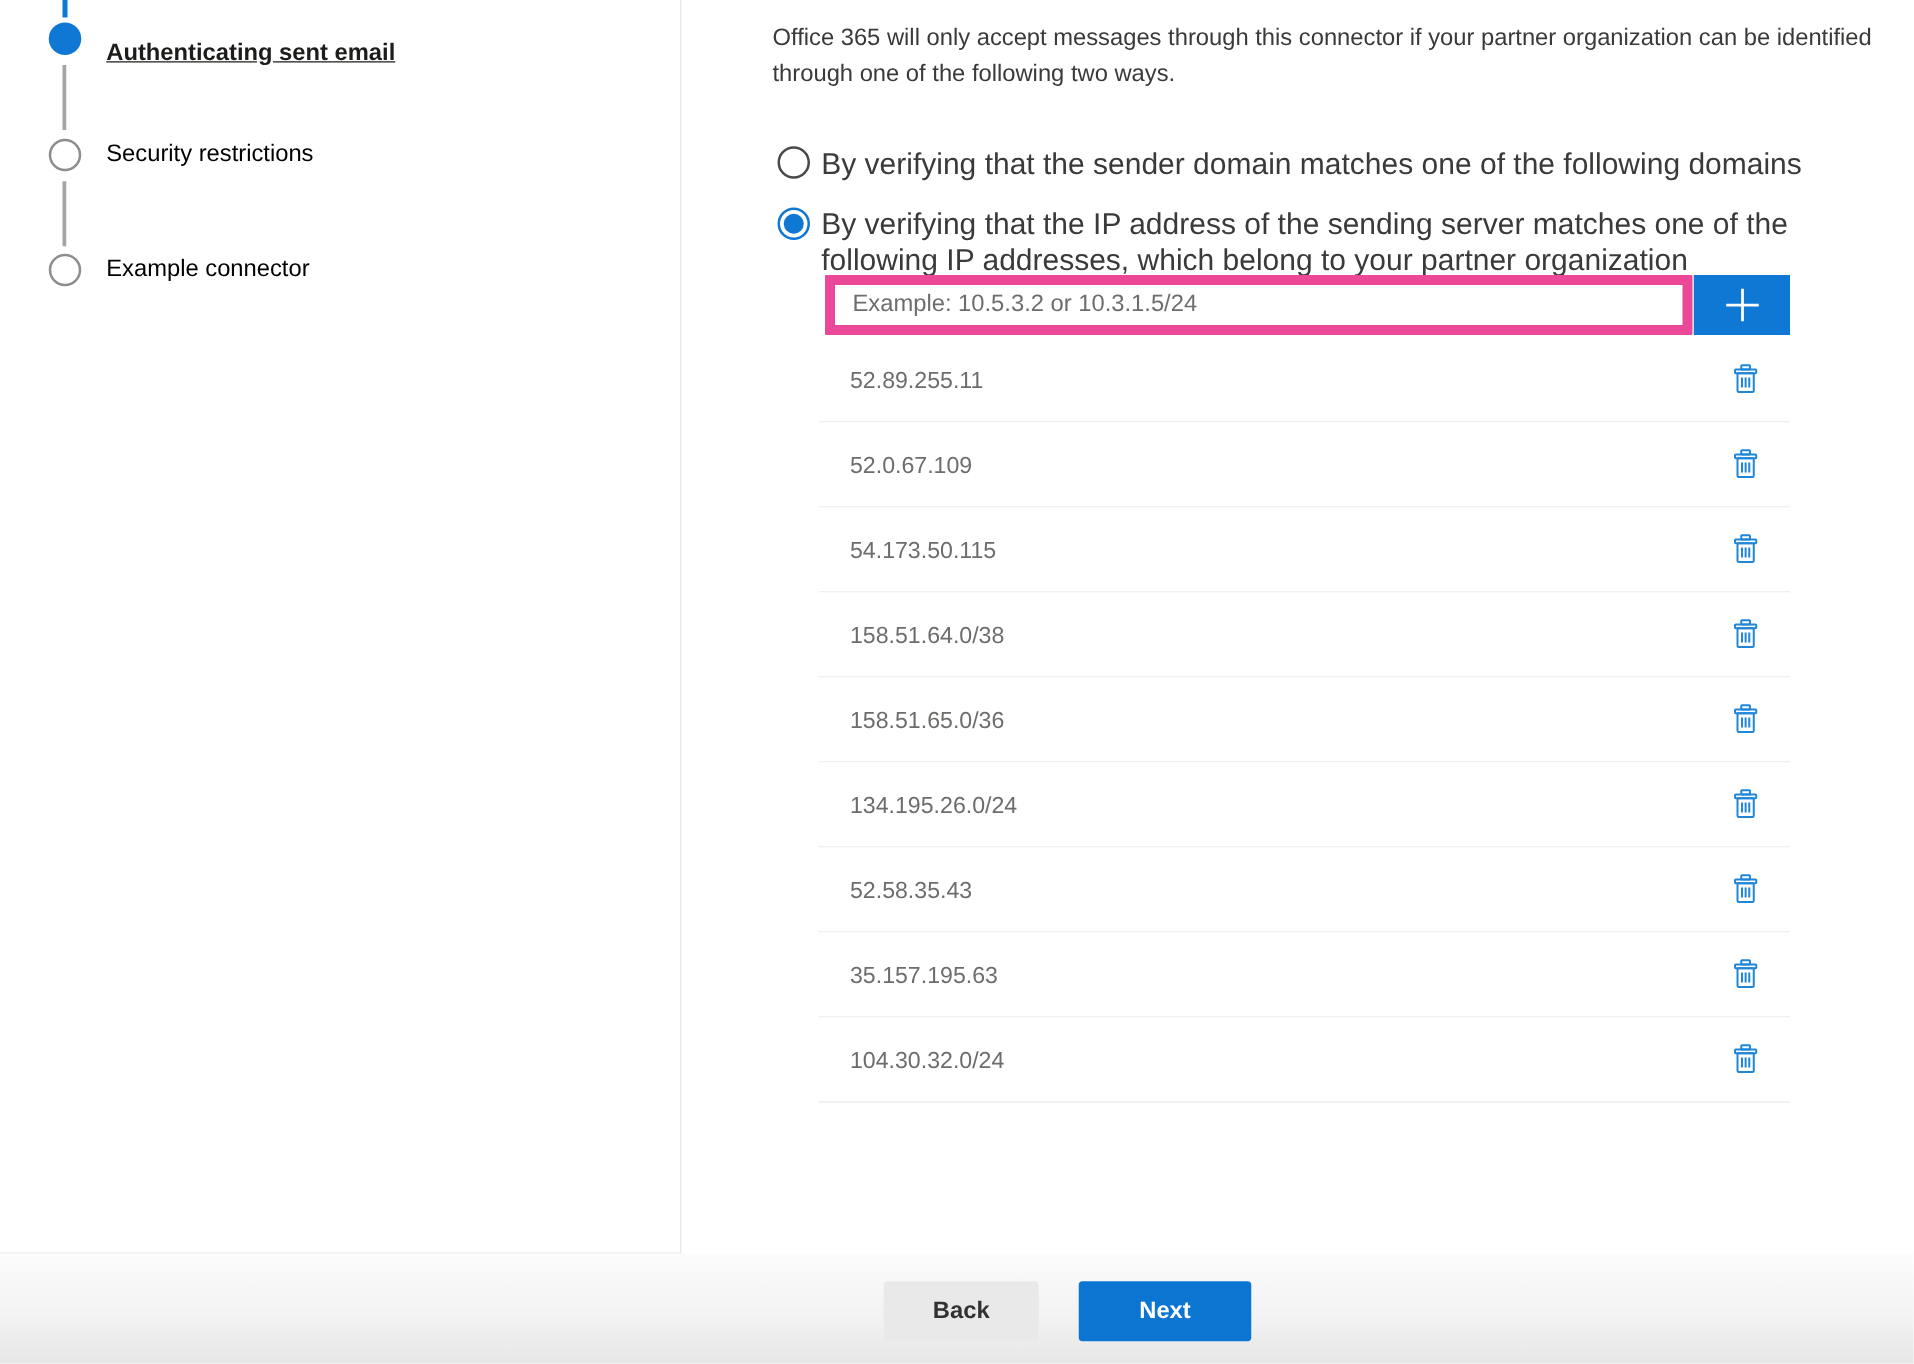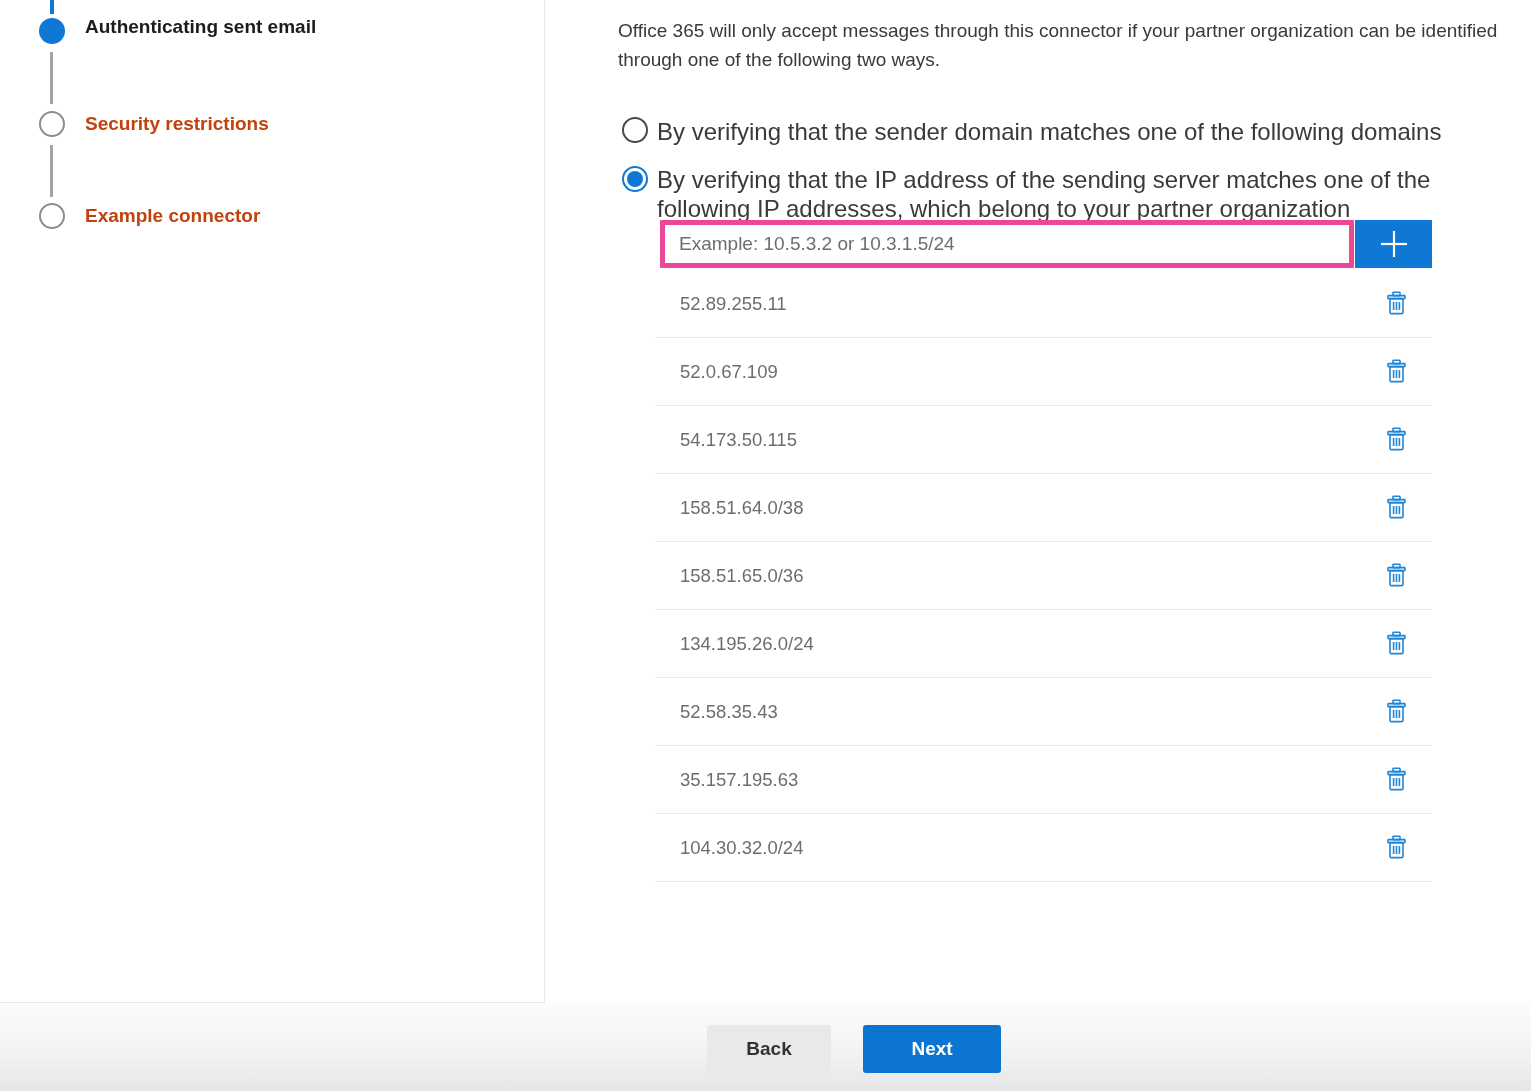--- a/index.html
+++ b/index.html
@@ -12,34 +12,34 @@
   
   .sidebar{
     position:absolute;left:0;top:0;width:545px;height:1003px;background:#fff;
     border-right:1px solid #e7e7e7;border-bottom:1px solid #e7e7e7;box-sizing:border-box;
   }
   .connector{position:absolute;left:50px;width:3px;background:#a6a4a2;}
   .connector.blue{background:#0f78d4;width:4px;left:50px;}
   .step-dot{position:absolute;left:39px;width:26px;height:26px;border-radius:50%;box-sizing:border-box;}
   .step-dot.filled{background:#0f78d4;}
   .step-dot.hollow{background:#fff;border:2.5px solid #8f8d8b;}
-  .step-label{position:absolute;left:85px;font-size:19px;color:#c2410c;white-space:nowrap;font-weight:bold;}
+  .step-label{position:absolute;left:85px;font-size:19px;color:#000000;white-space:nowrap;}
   .step-label.active{font-weight:bold;color:#1d1c1b;}
 
   
   .description{position:absolute;left:618px;top:16px;width:913px;font-size:19px;line-height:29px;color:#3b3a39;}
   .radio{position:absolute;width:26px;height:26px;border-radius:50%;box-sizing:border-box;cursor:pointer;}
   .radio.unselected{border:2.5px solid #4a4947;background:#fff;}
   .radio.selected{border:2px solid #0f78d4;background:#fff;}
   .radio.selected::after{content:"";position:absolute;left:3px;top:3px;right:3px;bottom:3px;background:#0f78d4;border-radius:50%;}
   .radio-label{position:absolute;left:657px;font-size:24px;line-height:29px;color:#3b3a39;cursor:pointer;}
 
   .ip-input-row{position:absolute;left:660px;top:220px;width:772px;height:48px;display:flex;}
   .ip-input{
-    flex:1;min-width:0;border:5px solid #ec4899;border-radius:1px;font-size:19px;padding:0 14px;
+    flex:1;min-width:0;border:8px solid #ec4899;border-radius:1px;font-size:19px;padding:0 14px;
     color:#0c4a6e;outline:none;font-family:inherit;box-sizing:border-box;height:48px;background:#fff;
   }
   .ip-input::placeholder{color:#6d6d6d;opacity:1;}
   .add-btn{width:77px;height:48px;background:#0f78d4;border:none;display:flex;align-items:center;justify-content:center;cursor:pointer;margin-left:1px;}
 
   .ip-list{position:absolute;left:655px;top:270px;width:777px;}
   .ip-row{
     height:68px;border-bottom:1px solid #ececec;display:flex;align-items:center;
     justify-content:space-between;padding:0 25px;box-sizing:border-box;background:#fff;
   }
@@ -62,21 +62,21 @@
 </style>
 </head>
 <body>
 
 <div class="content">
 
   <div class="sidebar">
     <div class="connector blue" style="top:0;height:14px;"></div>
 
     <div class="step-dot filled" style="top:18px;"></div>
-    <div class="step-label active" style="top:16px;">Authenticating sent email</div>
+    <div class="step-label active" style="top:32px;text-decoration:underline;">Authenticating sent email</div>
 
     <div class="connector" style="top:52px;height:52px;"></div>
 
     <div class="step-dot hollow" style="top:111px;"></div>
     <div class="step-label" style="top:113px;">Security restrictions</div>
 
     <div class="connector" style="top:145px;height:52px;"></div>
 
     <div class="step-dot hollow" style="top:203px;"></div>
     <div class="step-label" style="top:205px;">Example connector</div>

